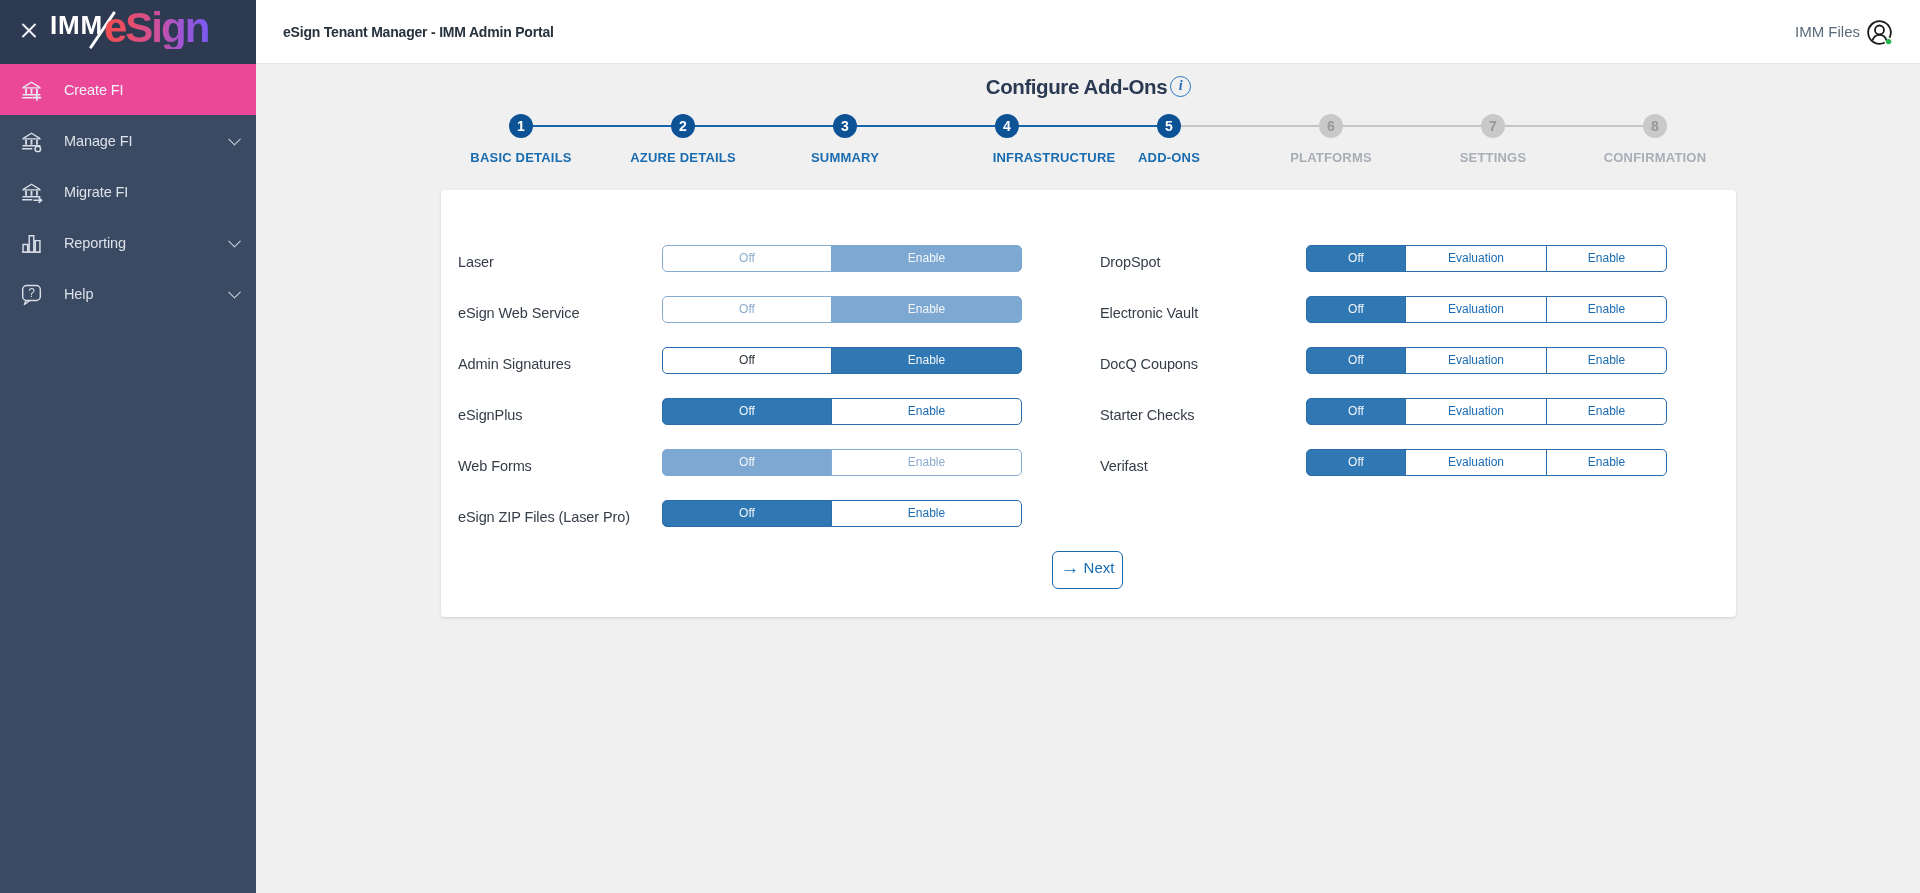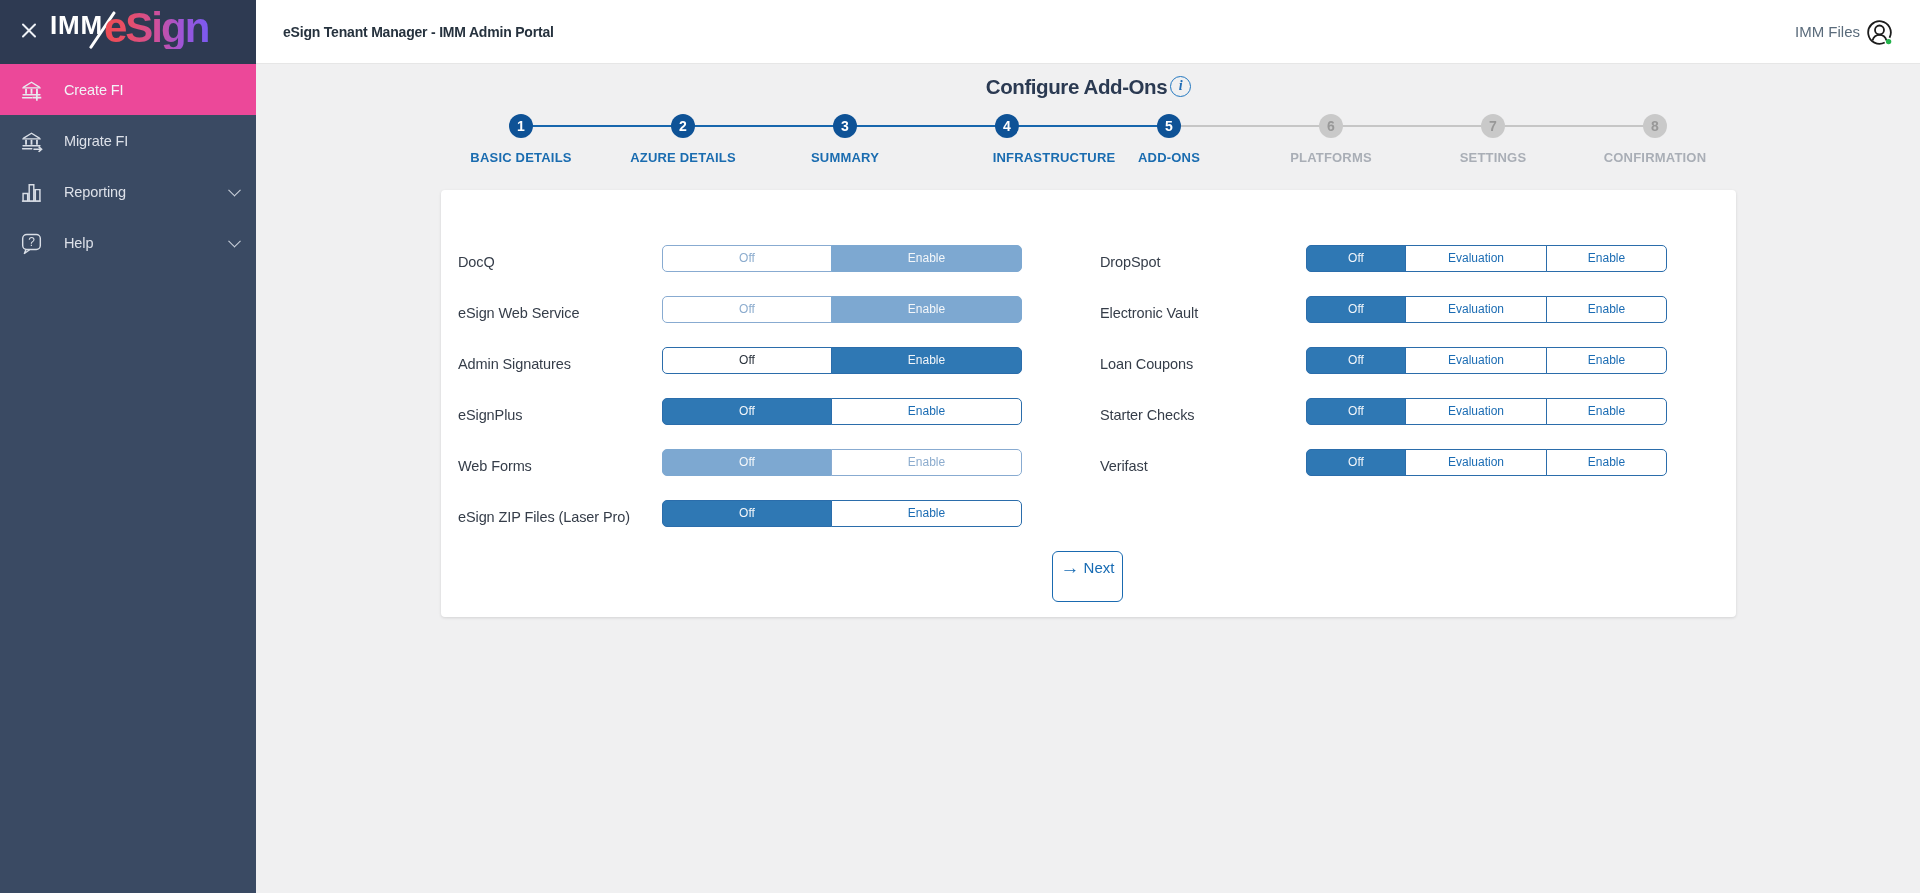--- a/index.html
+++ b/index.html
@@ -58,21 +58,21 @@
 .btn + .btn { margin-left:-1px; }
 .btn:last-child { border-radius:0 5px 5px 0; }
 .btn.sel { z-index:2; }
 
 .b-dark   { background:#2f78b4; border:1px solid #2b6dab; color:#f2f6fa; }
 .b-light  { background:#7da8d1; border:1px solid #7da8d1; color:#f4f7fa; }
 .b-wdark  { background:#fff; border:1px solid #2b6dab; color:#2b333d; }
 .b-wblue  { background:#fff; border:1px solid #2b6dab; color:#1b6cb3; }
 .b-wlight { background:#fff; border:1px solid #88abd1; color:#8cacce; }
 
-.nextbtn { position:absolute; left:611px; top:361px; width:71px; height:51px; border:1.5px solid #1a6ab0; border-radius:6px; background:#fff; color:#176bb3; font-size:15px; text-align:center; line-height:31px; }
+.nextbtn { position:absolute; left:611px; top:361px; width:71px; height:38px; border:1.5px solid #1a6ab0; border-radius:6px; background:#fff; color:#176bb3; font-size:15px; text-align:center; line-height:31px; }
 </style>
 </head>
 <body>
 
 <div class="topbar">
   <div class="tbtitle">eSign Tenant Manager - IMM Admin Portal</div>
   <div class="tbuser">IMM Files</div>
   <svg class="avatar" viewBox="0 0 25 25">
     <path d="M17.72 22.52 A11.3 11.3 0 1 1 22.52 17.72" fill="none" stroke="#1c1c1c" stroke-width="1.8"></path>
     <circle cx="12.5" cy="10" r="4.5" fill="none" stroke="#1c1c1c" stroke-width="1.8"></circle>
@@ -93,20 +93,32 @@
   <div class="menu">
     <div class="mitem active">
       <svg width="23" height="23" viewBox="0 0 24 24" fill="none" stroke="#e8ebf0" stroke-width="1.5">
         <path d="M3.8 9 L12 3.9 L20.2 9" stroke-linejoin="round" stroke-linecap="round"></path>
         <path d="M3 9.8 H21" stroke-linecap="round"></path>
         <path d="M6.3 10.6 V16 M12 10.6 V16 M17.7 10.6 V16" stroke-width="1.9"></path>
         <path d="M3.2 16.9 H20.8 M2.7 20 H12.3" stroke-linecap="round"></path>
         <path d="M17.6 13.8 V23.2 M13 20 H22.2" stroke-width="1.7"></path>
       </svg>
       <span class="mlabel">Create FI</span>
+    </div>
+    <div class="mitem">
+      <svg width="23" height="23" viewBox="0 0 24 24" fill="none" stroke="#d9dee6" stroke-width="1.5">
+        <path d="M3.8 9 L12 3.9 L20.2 9" stroke-linejoin="round" stroke-linecap="round"></path>
+        <path d="M3 9.8 H21" stroke-linecap="round"></path>
+        <path d="M6.3 10.6 V16 M12 10.6 V16 M17.7 10.6 V16" stroke-width="1.9"></path>
+        <path d="M3.2 16.9 H20.8 M2.7 20 H12.3" stroke-linecap="round"></path>
+        <circle cx="18.6" cy="20.3" r="2.9"></circle>
+        <path d="M18.6 16.9 V17.7 M18.6 22.9 V23.7 M15.2 20.3 H16 M21.2 20.3 H22 M16.2 17.9 L16.8 18.5 M20.4 22.1 L21 22.7 M16.2 22.7 L16.8 22.1 M20.4 18.5 L21 17.9" stroke-width="1.2"></path>
+      </svg>
+      <span class="mlabel">Manage FI</span>
+      <span class="chev"></span>
     </div>
     <div class="mitem">
       <svg width="23" height="23" viewBox="0 0 24 24" fill="none" stroke="#d9dee6" stroke-width="1.5">
         <path d="M3.8 9 L12 3.9 L20.2 9" stroke-linejoin="round" stroke-linecap="round"></path>
         <path d="M3 9.8 H21" stroke-linecap="round"></path>
         <path d="M6.3 10.6 V16 M12 10.6 V16 M17.7 10.6 V16" stroke-width="1.9"></path>
         <path d="M3.2 16.9 H20.8 M2.7 20 H12.3" stroke-linecap="round"></path>
         <path d="M14 20.6 H22.3 M19.4 17.9 L22.5 20.6 L19.4 23.3" stroke-width="1.6" fill="none"></path>
       </svg>
       <span class="mlabel">Migrate FI</span>
@@ -147,21 +159,21 @@
 <div class="steplab on" style="left:583px;">AZURE DETAILS</div>
 <div class="steplab on" style="left:745px;">SUMMARY</div>
 <div class="steplab on" style="left:954px;text-align:center;">INFRASTRUCTURE</div>
 <div class="steplab on" style="left:1069px;">ADD-ONS</div>
 <div class="steplab off" style="left:1231px;">PLATFORMS</div>
 <div class="steplab off" style="left:1393px;">SETTINGS</div>
 <div class="steplab off" style="left:1555px;">CONFIRMATION</div>
 
 <div class="card">
 
-  <div class="rowlab" style="left:17px; top:64px;">DocQ</div>
+  <div class="rowlab" style="left:17px; top:64px;">Laser</div>
   <div class="rowlab" style="left:17px; top:115px;">eSign Web Service</div>
   <div class="rowlab" style="left:17px; top:166px;">Admin Signatures</div>
   <div class="rowlab" style="left:17px; top:217px;">eSignPlus</div>
   <div class="rowlab" style="left:17px; top:268px;">Web Forms</div>
   <div class="rowlab" style="left:17px; top:319px;">eSign ZIP Files (Laser Pro)</div>
 
   <div class="bgroup" style="left:221px; top:55px;">
     <div class="btn b-wlight" style="width:170px;">Off</div>
       <div class="btn b-light sel" style="width:191px;">Enable</div>
   </div>
@@ -181,21 +193,21 @@
     <div class="btn b-light" style="width:170px;">Off</div>
       <div class="btn b-wlight" style="width:191px;">Enable</div>
   </div>
   <div class="bgroup" style="left:221px; top:310px;">
     <div class="btn b-dark" style="width:170px;">Off</div>
       <div class="btn b-wblue" style="width:191px;">Enable</div>
   </div>
 
   <div class="rowlab" style="left:659px; top:64px;">DropSpot</div>
   <div class="rowlab" style="left:659px; top:115px;">Electronic Vault</div>
-  <div class="rowlab" style="left:659px; top:166px;">Loan Coupons</div>
+  <div class="rowlab" style="left:659px; top:166px;">DocQ Coupons</div>
   <div class="rowlab" style="left:659px; top:217px;">Starter Checks</div>
   <div class="rowlab" style="left:659px; top:268px;">Verifast</div>
 
   <div class="bgroup" style="left:865px; top:55px;">
     <div class="btn b-dark sel" style="width:100px;">Off</div>
       <div class="btn b-wblue" style="width:142px;">Evaluation</div>
       <div class="btn b-wblue" style="width:121px;">Enable</div>
   </div>
   <div class="bgroup" style="left:865px; top:106px;">
     <div class="btn b-dark sel" style="width:100px;">Off</div>

